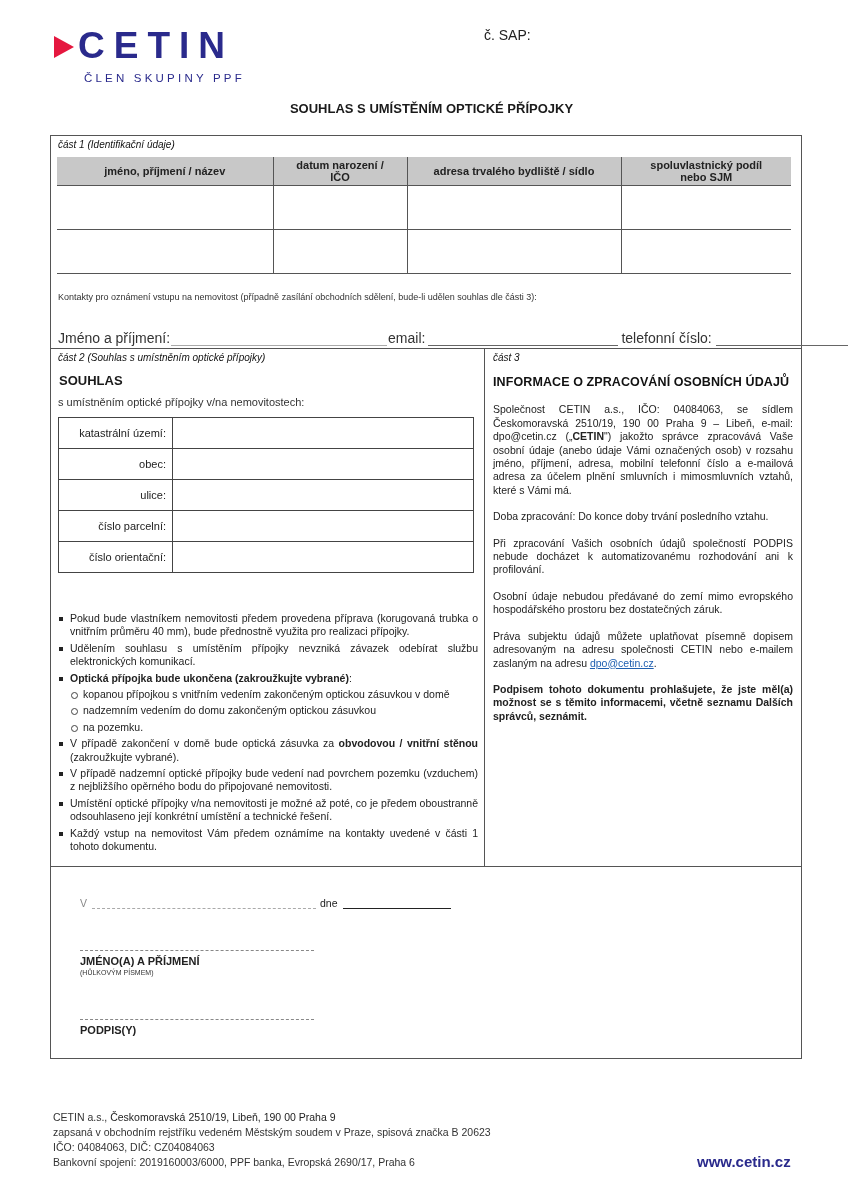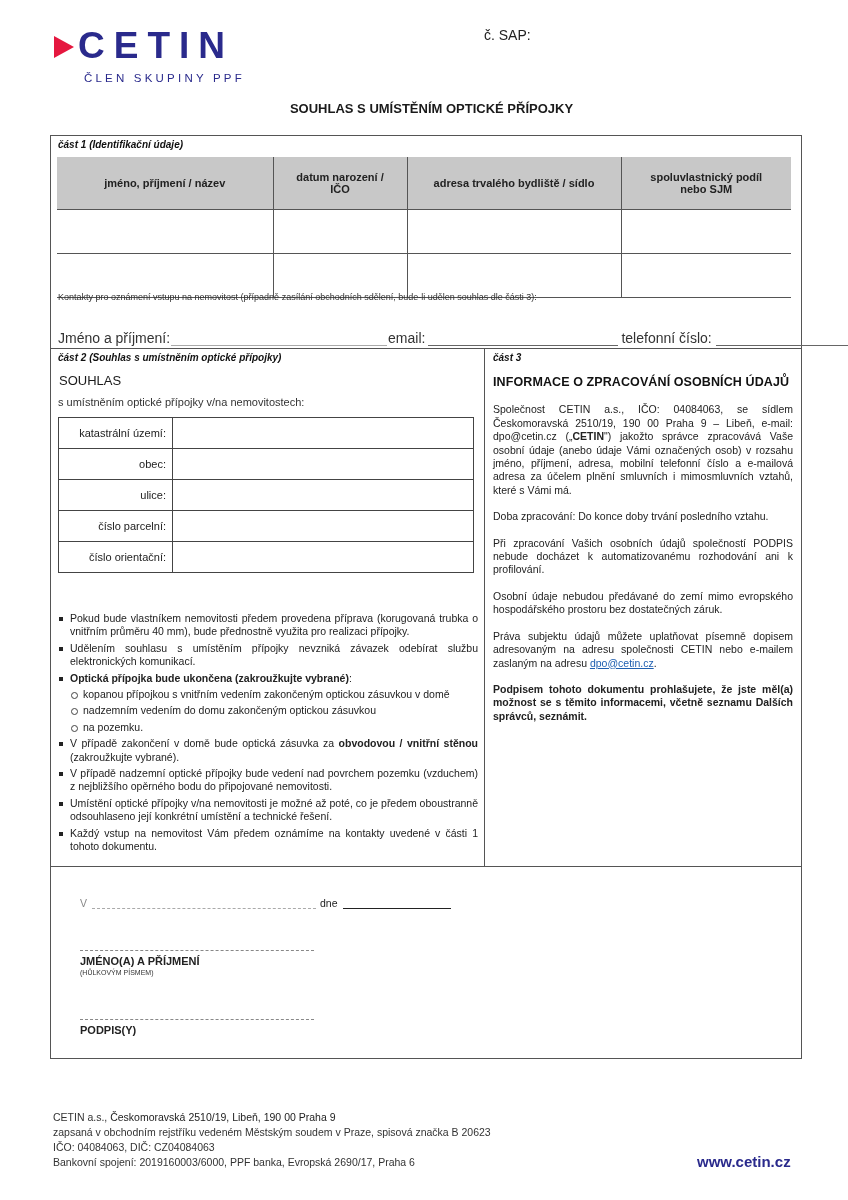--- a/index.html
+++ b/index.html
@@ -18,39 +18,39 @@
   .logo-sub { position: absolute; left: 32px; top: 41px; font-size: 11.5px; letter-spacing: 3.2px;
     color: #2a2a8c; line-height: 14px; white-space: nowrap; }
 
   .sap { left: 484px; top: 27px; font-size: 14px; color: #222; }
   .doc-title { left: 0; width: 848px; top: 101px; text-align: center; font-size: 13px; font-weight: bold; padding-left: 15px; }
   .doc-title span { position: relative; left: 0; }
 
   
   .frame { left: 50px; top: 135px; width: 752px; height: 924px; border: 1.5px solid #555; }
 
-  .part-label { font-size: 10px; font-style: italic; font-weight: bold; color: #111; white-space: nowrap; }
+  .part-label { font-size: 10px; font-style: italic; font-weight: normal; color: #111; white-space: nowrap; }
 
   
   .p1-table { left: 57px; top: 157px; width: 734px; border-collapse: collapse; table-layout: fixed; }
-  .p1-table th { background: #c8c8c8; height: 52px; font-size: 11px; font-weight: bold; color: #222; text-align: center;
+  .p1-table th { background: #c8c8c8; height: 28px; font-size: 11px; font-weight: bold; color: #222; text-align: center;
     border-left: 1px solid #555; border-bottom: 1px solid #555; line-height: 12px; padding: 0 16px; }
   .p1-table th:first-child { border-left: none; }
   .p1-table td { height: 44px; border-left: 1px solid #555; border-bottom: 1px solid #555; }
   .p1-table td:first-child { border-left: none; }
 
   .contacts-note { left: 58px; top: 292px; font-size: 9px; color: #333; white-space: nowrap; }
   .contacts-row { left: 58px; top: 330px; font-size: 14px; color: #333; white-space: nowrap; display: flex; align-items: flex-end; }
   .line { display: inline-block; border-bottom: 1px solid #666; height: 9px; margin: 0 1px; }
   .line.thin { border-bottom: 1px solid #aaa; }
 
   .hsep { height: 0; border-top: 1.5px solid #555; }
   .vsep { width: 0; border-left: 1.5px solid #555; }
 
-  .h-souhlas { left: 59px; top: 373px; font-size: 13px; font-weight: normal; }
+  .h-souhlas { left: 59px; top: 373px; font-size: 13px; font-weight: bold; }
   .souhlas-sub { left: 58px; top: 396px; font-size: 11px; color: #333; }
 
   .prop-table { left: 58px; top: 417px; width: 416px; border-collapse: collapse; table-layout: fixed; }
   .prop-table td { height: 31px; border: 1px solid #444; font-size: 11px; color: #222; }
   .prop-table td.lbl { width: 114px; text-align: right; padding-right: 6px; }
 
   .bullets { left: 58px; top: 612px; width: 420px; font-size: 10.5px; line-height: 13.4px; color: #222; }
   .bullets li { list-style: none; position: relative; padding-left: 12px; margin-bottom: 3px; text-align: justify; }
   .bullets li::before { content: ""; position: absolute; left: 1px; top: 5px; width: 4px; height: 4px; background: #222; }
   .bullets .sub { list-style: none; margin-top: 3px; }

